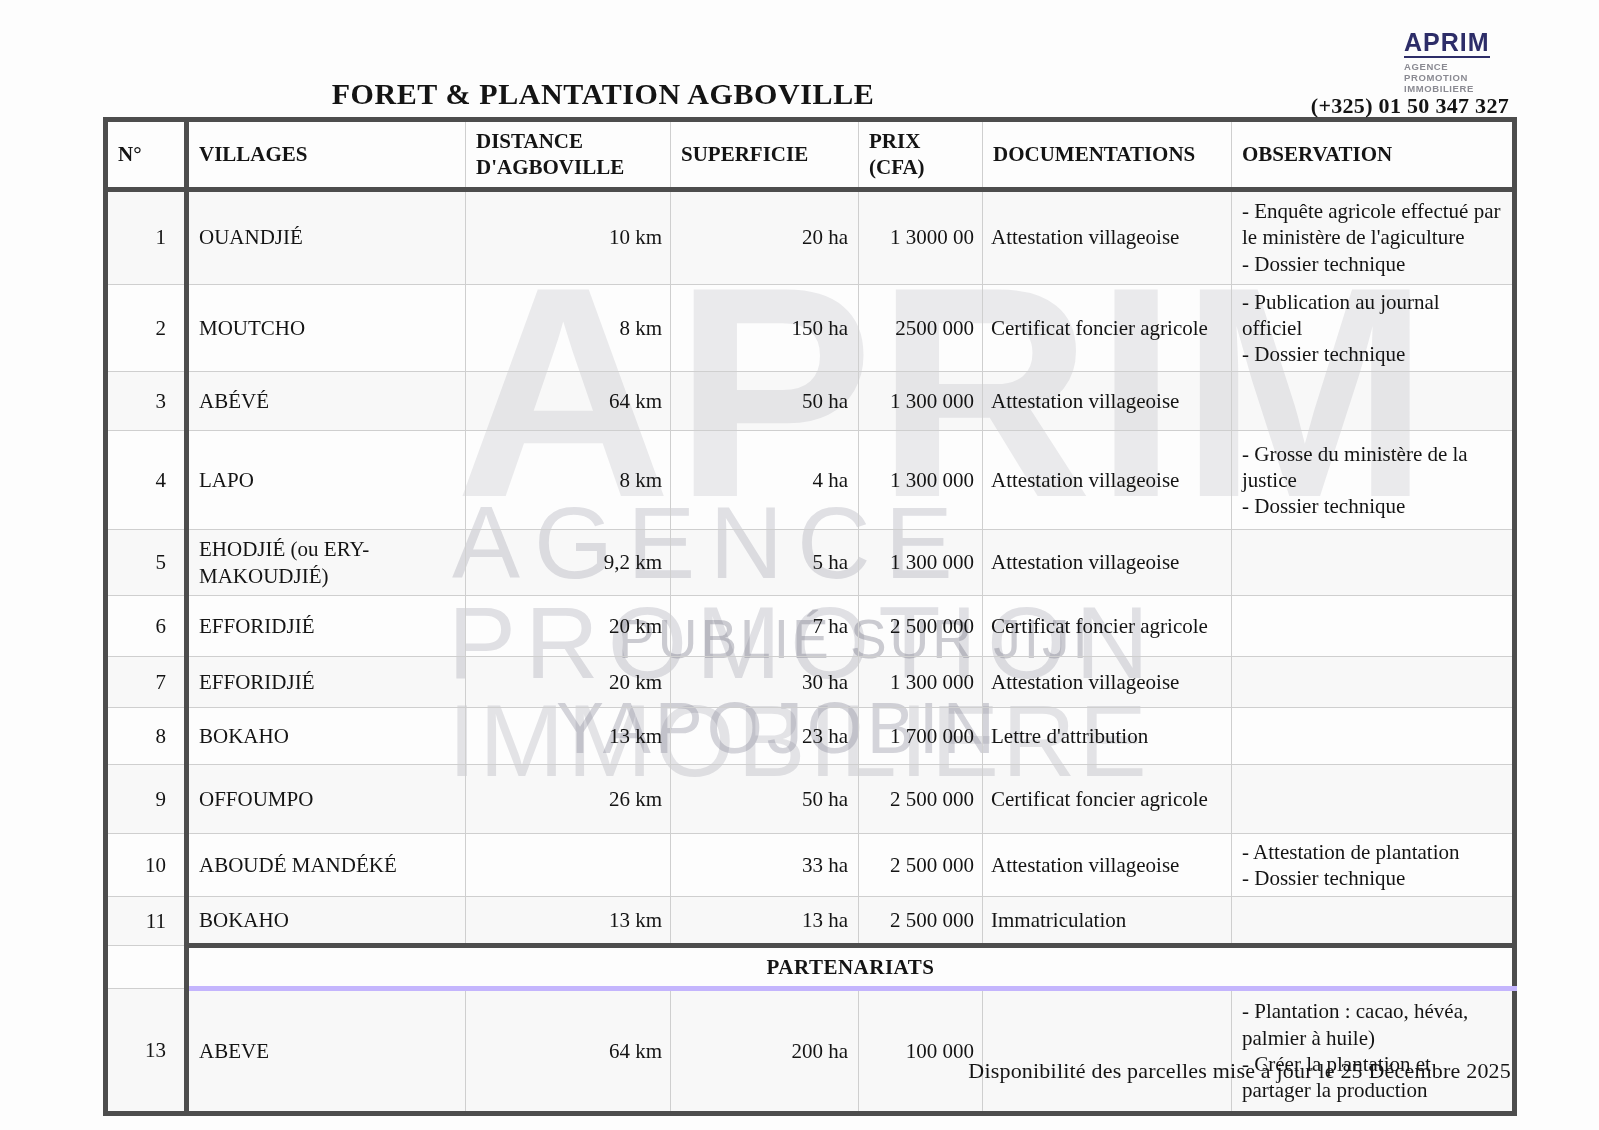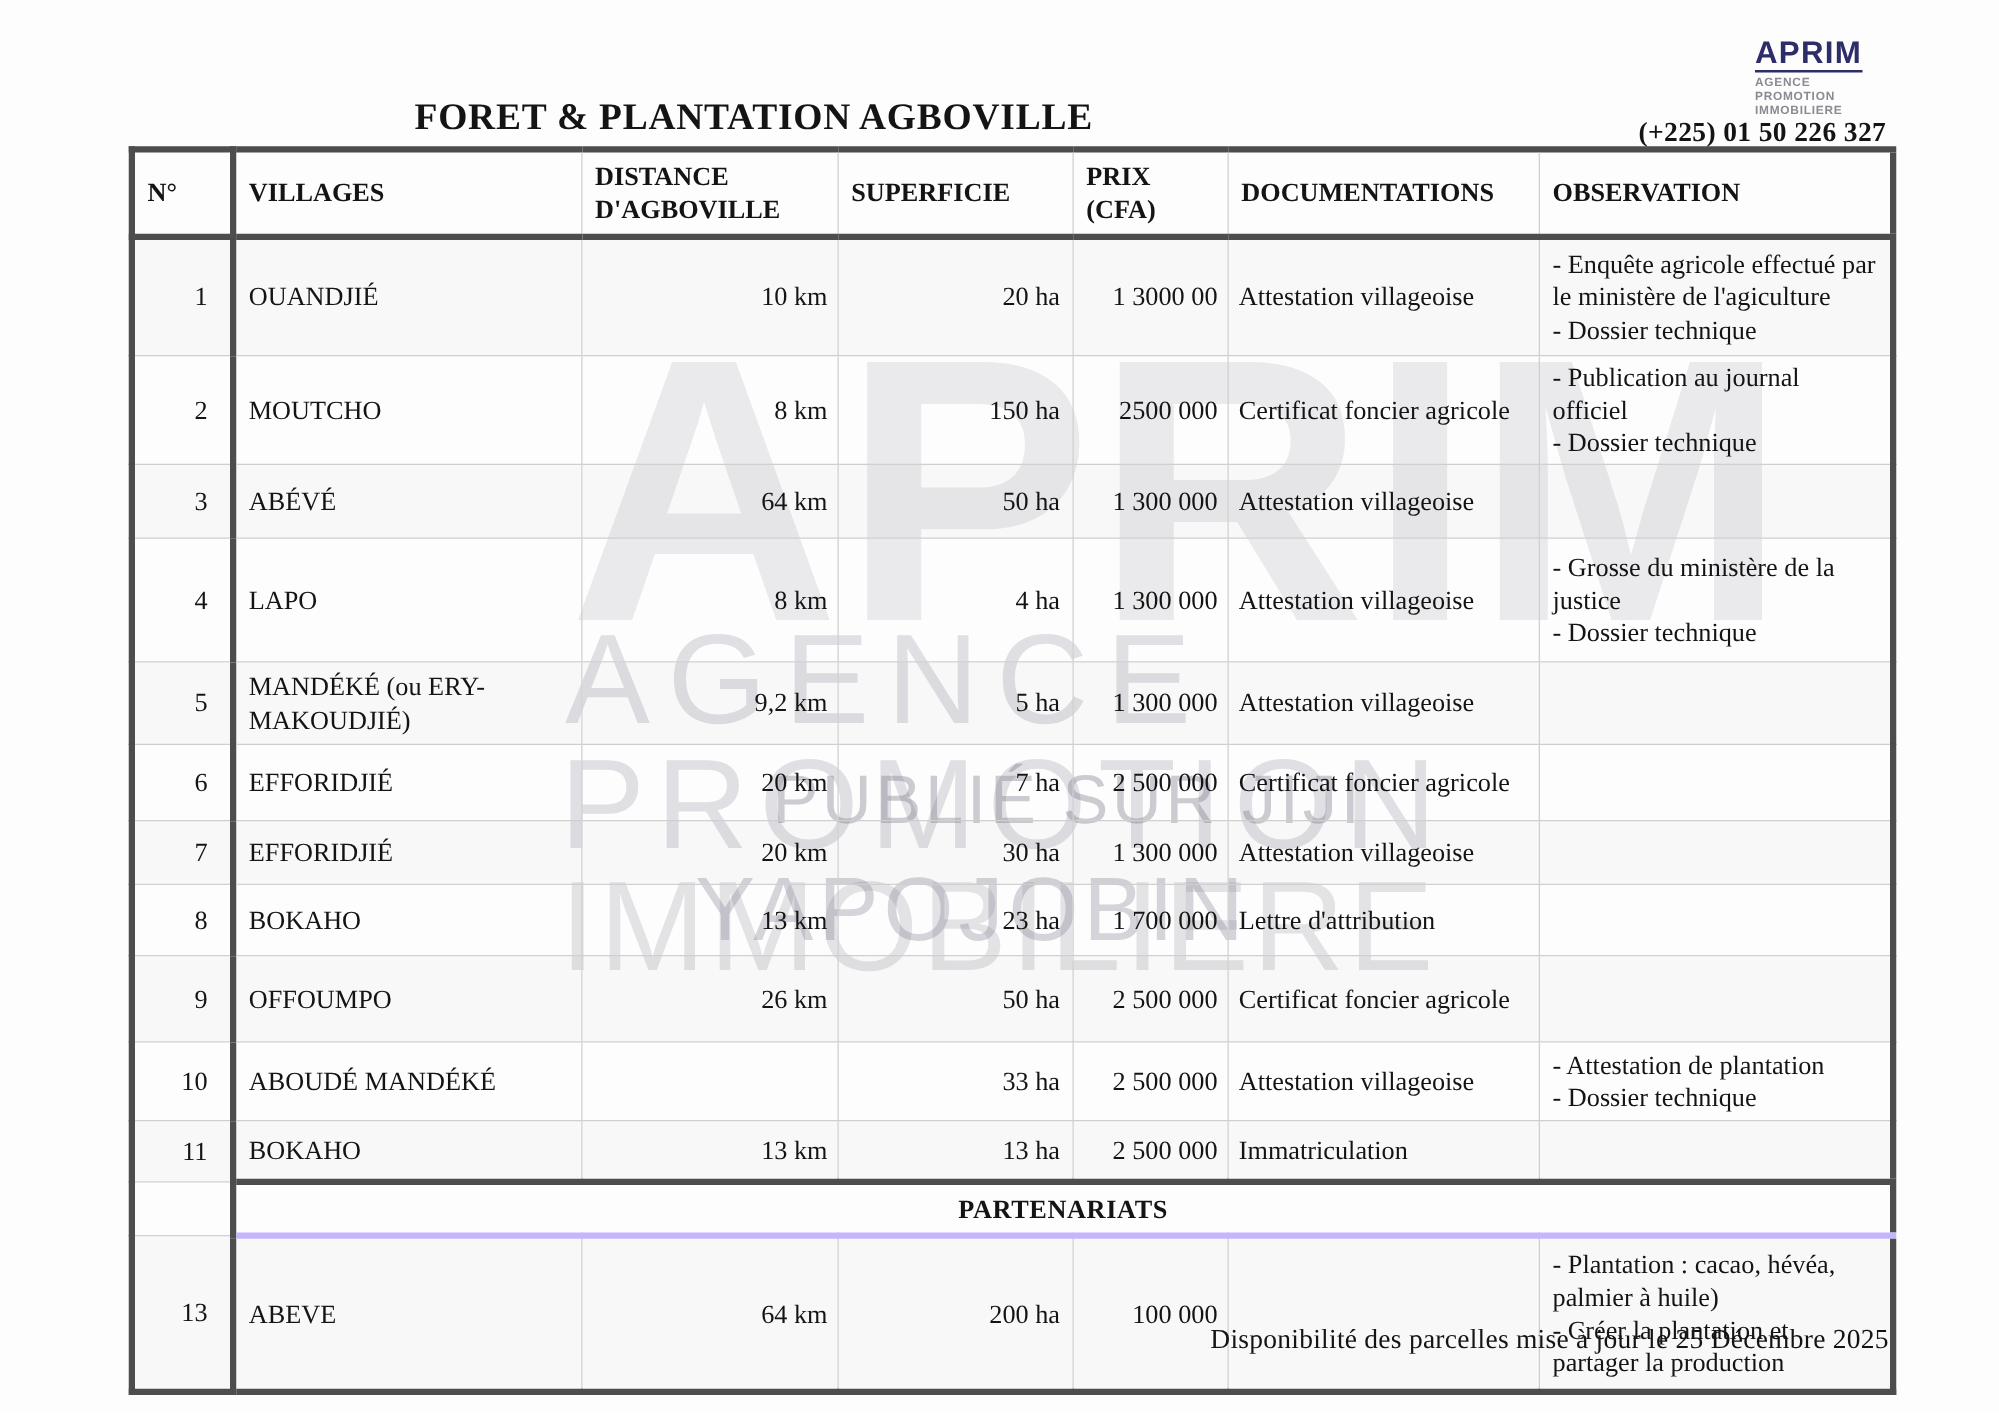--- a/index.html
+++ b/index.html
@@ -80,21 +80,21 @@
   <div class="wm wm-yapo">YAPOJOBIN</div>
 
   <div class="logo">
     <div class="logo-brand">APRIM</div>
     <div class="logo-sub">
       <div>AGENCE</div>
       <div>PROMOTION</div>
       <div>IMMOBILIERE</div>
     </div>
   </div>
-  <div class="phone">(+225) 01 50 226 327</div>
+  <div class="phone">(+325) 01 50 347 327</div>
 
   <div class="doc-title">FORET &amp; PLANTATION AGBOVILLE</div>
 
   <div class="tablewrap">
     <table class="main">
       <colgroup>
         <col style="width:81px">
           <col style="width:279px">
           <col style="width:205px">
         <col style="width:188px">
@@ -150,21 +150,21 @@
           <td class="c-village">LAPO</td>
           <td class="c-dist">8 km</td>
           <td class="c-sup">4 ha</td>
           <td class="c-prix">1 300 000</td>
           <td class="c-doc">Attestation villageoise</td>
           <td class="c-obs">- Grosse du ministère de la justice
 - Dossier technique</td>
         </tr>
         <tr class="r5">
           <td class="c-num">5</td>
-          <td class="c-village">MANDÉKÉ (ou ERY-MAKOUDJIÉ)</td>
+          <td class="c-village">EHODJIÉ (ou ERY-MAKOUDJIÉ)</td>
           <td class="c-dist">9,2 km</td>
           <td class="c-sup">5 ha</td>
           <td class="c-prix">1 300 000</td>
           <td class="c-doc">Attestation villageoise</td>
           <td class="c-obs"></td>
         </tr>
         <tr class="r6">
           <td class="c-num">6</td>
           <td class="c-village">EFFORIDJIÉ</td>
           <td class="c-dist">20 km</td>

